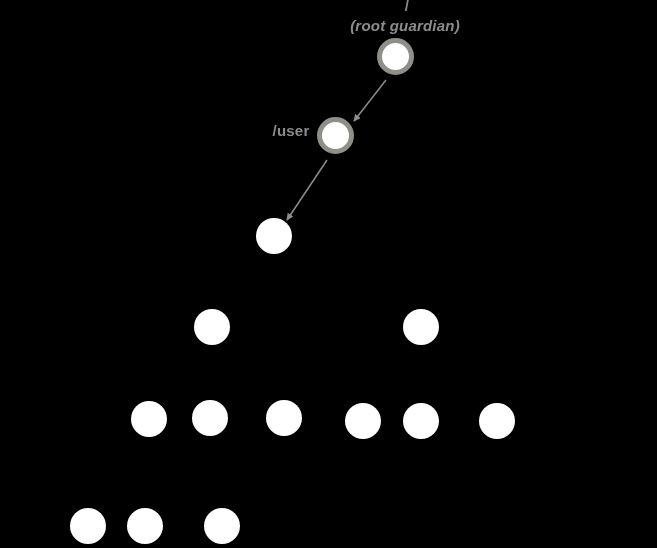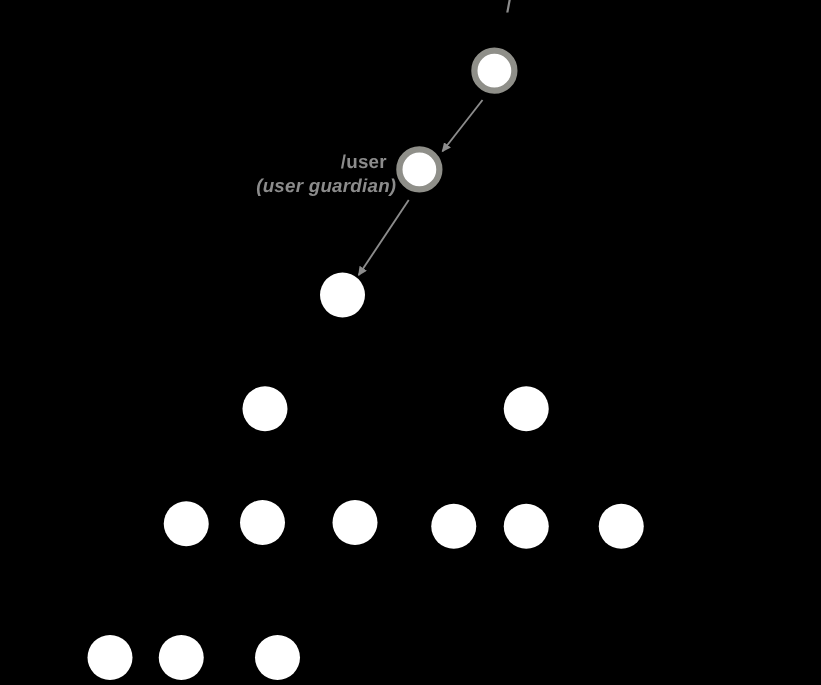--- a/index.html
+++ b/index.html
@@ -77,18 +77,18 @@
       <div class="node" style="height: 36px; width: 36px; left: 345px; top: 403px;"></div>
       <div class="node" style="height: 36px; width: 36px; left: 403px; top: 403px;"></div>
       <div class="node" style="height: 36px; width: 36px; left: 479px; top: 403px;"></div>
       <div class="node" style="height: 36px; width: 36px; left: 70px; top: 508px;"></div>
       <div class="node" style="height: 36px; width: 36px; left: 127px; top: 508px;"></div>
       <div class="node" style="height: 36px; width: 36px; left: 204px; top: 508px;"></div>
     </div>
 
   <div class="lbl root-path">/</div>
 
+  <div class="lbl caption root-caption">(root guardian)</div>
 
   <div class="lbl user-path">/user</div>
 
-  <div class="lbl caption user-caption">(user guardian)</div>
 
 </div>
 
 </body></html>

